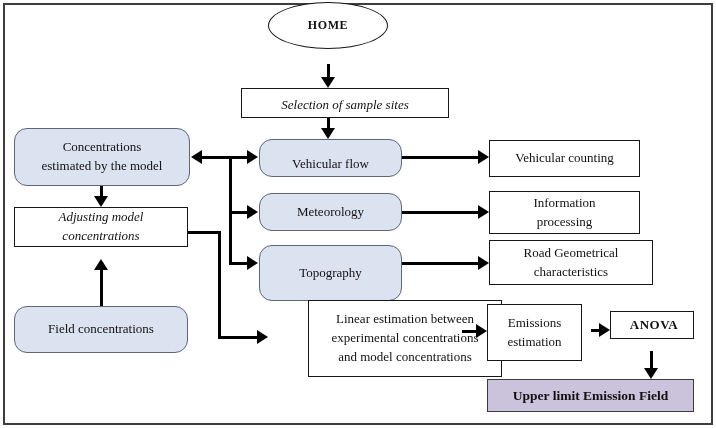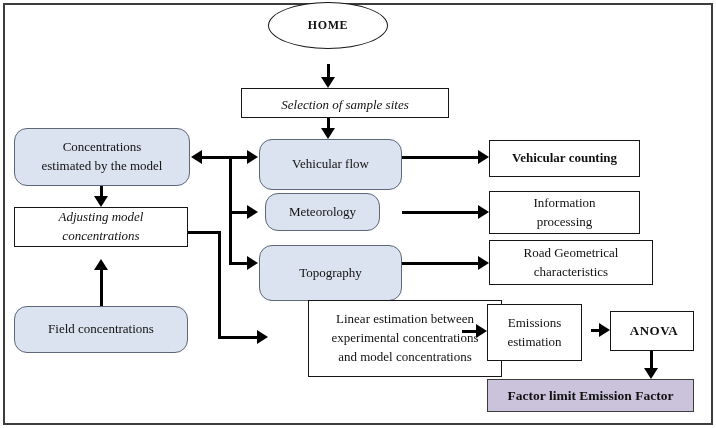--- a/index.html
+++ b/index.html
@@ -59,33 +59,33 @@
 
   <div class="node italic" style="left:14px;top:207px;width:174px;height:40px;">
     <span class="lbl">Adjusting model
 concentrations</span>
   </div>
 
   <div class="node rounded" style="left:14px;top:306px;width:174px;height:47px;">
     <span class="lbl">Field concentrations</span>
   </div>
 
-  <div class="node rounded" style="left:259px;top:139px;width:143px;height:51px;">
+  <div class="node rounded" style="left:259px;top:139px;width:143px;height:38px;align-items:flex-end;">
     <span class="lbl">Vehicular flow</span>
   </div>
 
-  <div class="node rounded" style="left:265px;top:193px;width:115px;height:38px;">
+  <div class="node rounded" style="left:259px;top:193px;width:143px;height:38px;">
     <span class="lbl">Meteorology</span>
   </div>
 
   <div class="node rounded" style="left:259px;top:245px;width:143px;height:56px;">
     <span class="lbl">Topography</span>
   </div>
 
-  <div class="node" style="left:489px;top:140px;width:151px;height:37px;font-weight:bold;">
+  <div class="node" style="left:489px;top:140px;width:151px;height:37px;">
     <span class="lbl">Vehicular counting</span>
   </div>
 
   <div class="node" style="left:489px;top:191px;width:151px;height:43px;">
     <span class="lbl">Information
 processing</span>
   </div>
 
   <div class="node" style="left:489px;top:240px;width:164px;height:45px;">
     <span class="lbl">Road Geometrical
@@ -96,26 +96,26 @@
     <span class="lbl">Linear estimation between
 experimental concentrations
 and model concentrations</span>
   </div>
 
   <div class="node" style="left:487px;top:304px;width:95px;height:57px;">
     <span class="lbl">Emissions
 estimation</span>
   </div>
 
-  <div class="node bold" style="left:610px;top:311px;width:84px;height:40px;letter-spacing:.5px;padding-left:10px;">
+  <div class="node bold" style="left:610px;top:311px;width:84px;height:28px;letter-spacing:.5px;padding-left:10px;">
     <span class="lbl">ANOVA</span>
   </div>
 
   <div class="node bold purple" style="left:487px;top:379px;width:207px;height:33px;font-size:13.5px;">
-    <span class="lbl">Factor limit Emission Factor</span>
+    <span class="lbl">Upper limit Emission Field</span>
   </div>
 
   <div class="vline" style="left:327px;top:64px;height:14px;"></div>
   <div class="ah down" style="left:321px;top:77px;"></div>
 
   <div class="vline" style="left:327px;top:118px;height:11px;"></div>
   <div class="ah down" style="left:321px;top:128px;"></div>
 
   <div class="hline" style="left:200px;top:156px;width:49px;"></div>
   <div class="ah left" style="left:191px;top:150px;"></div>

